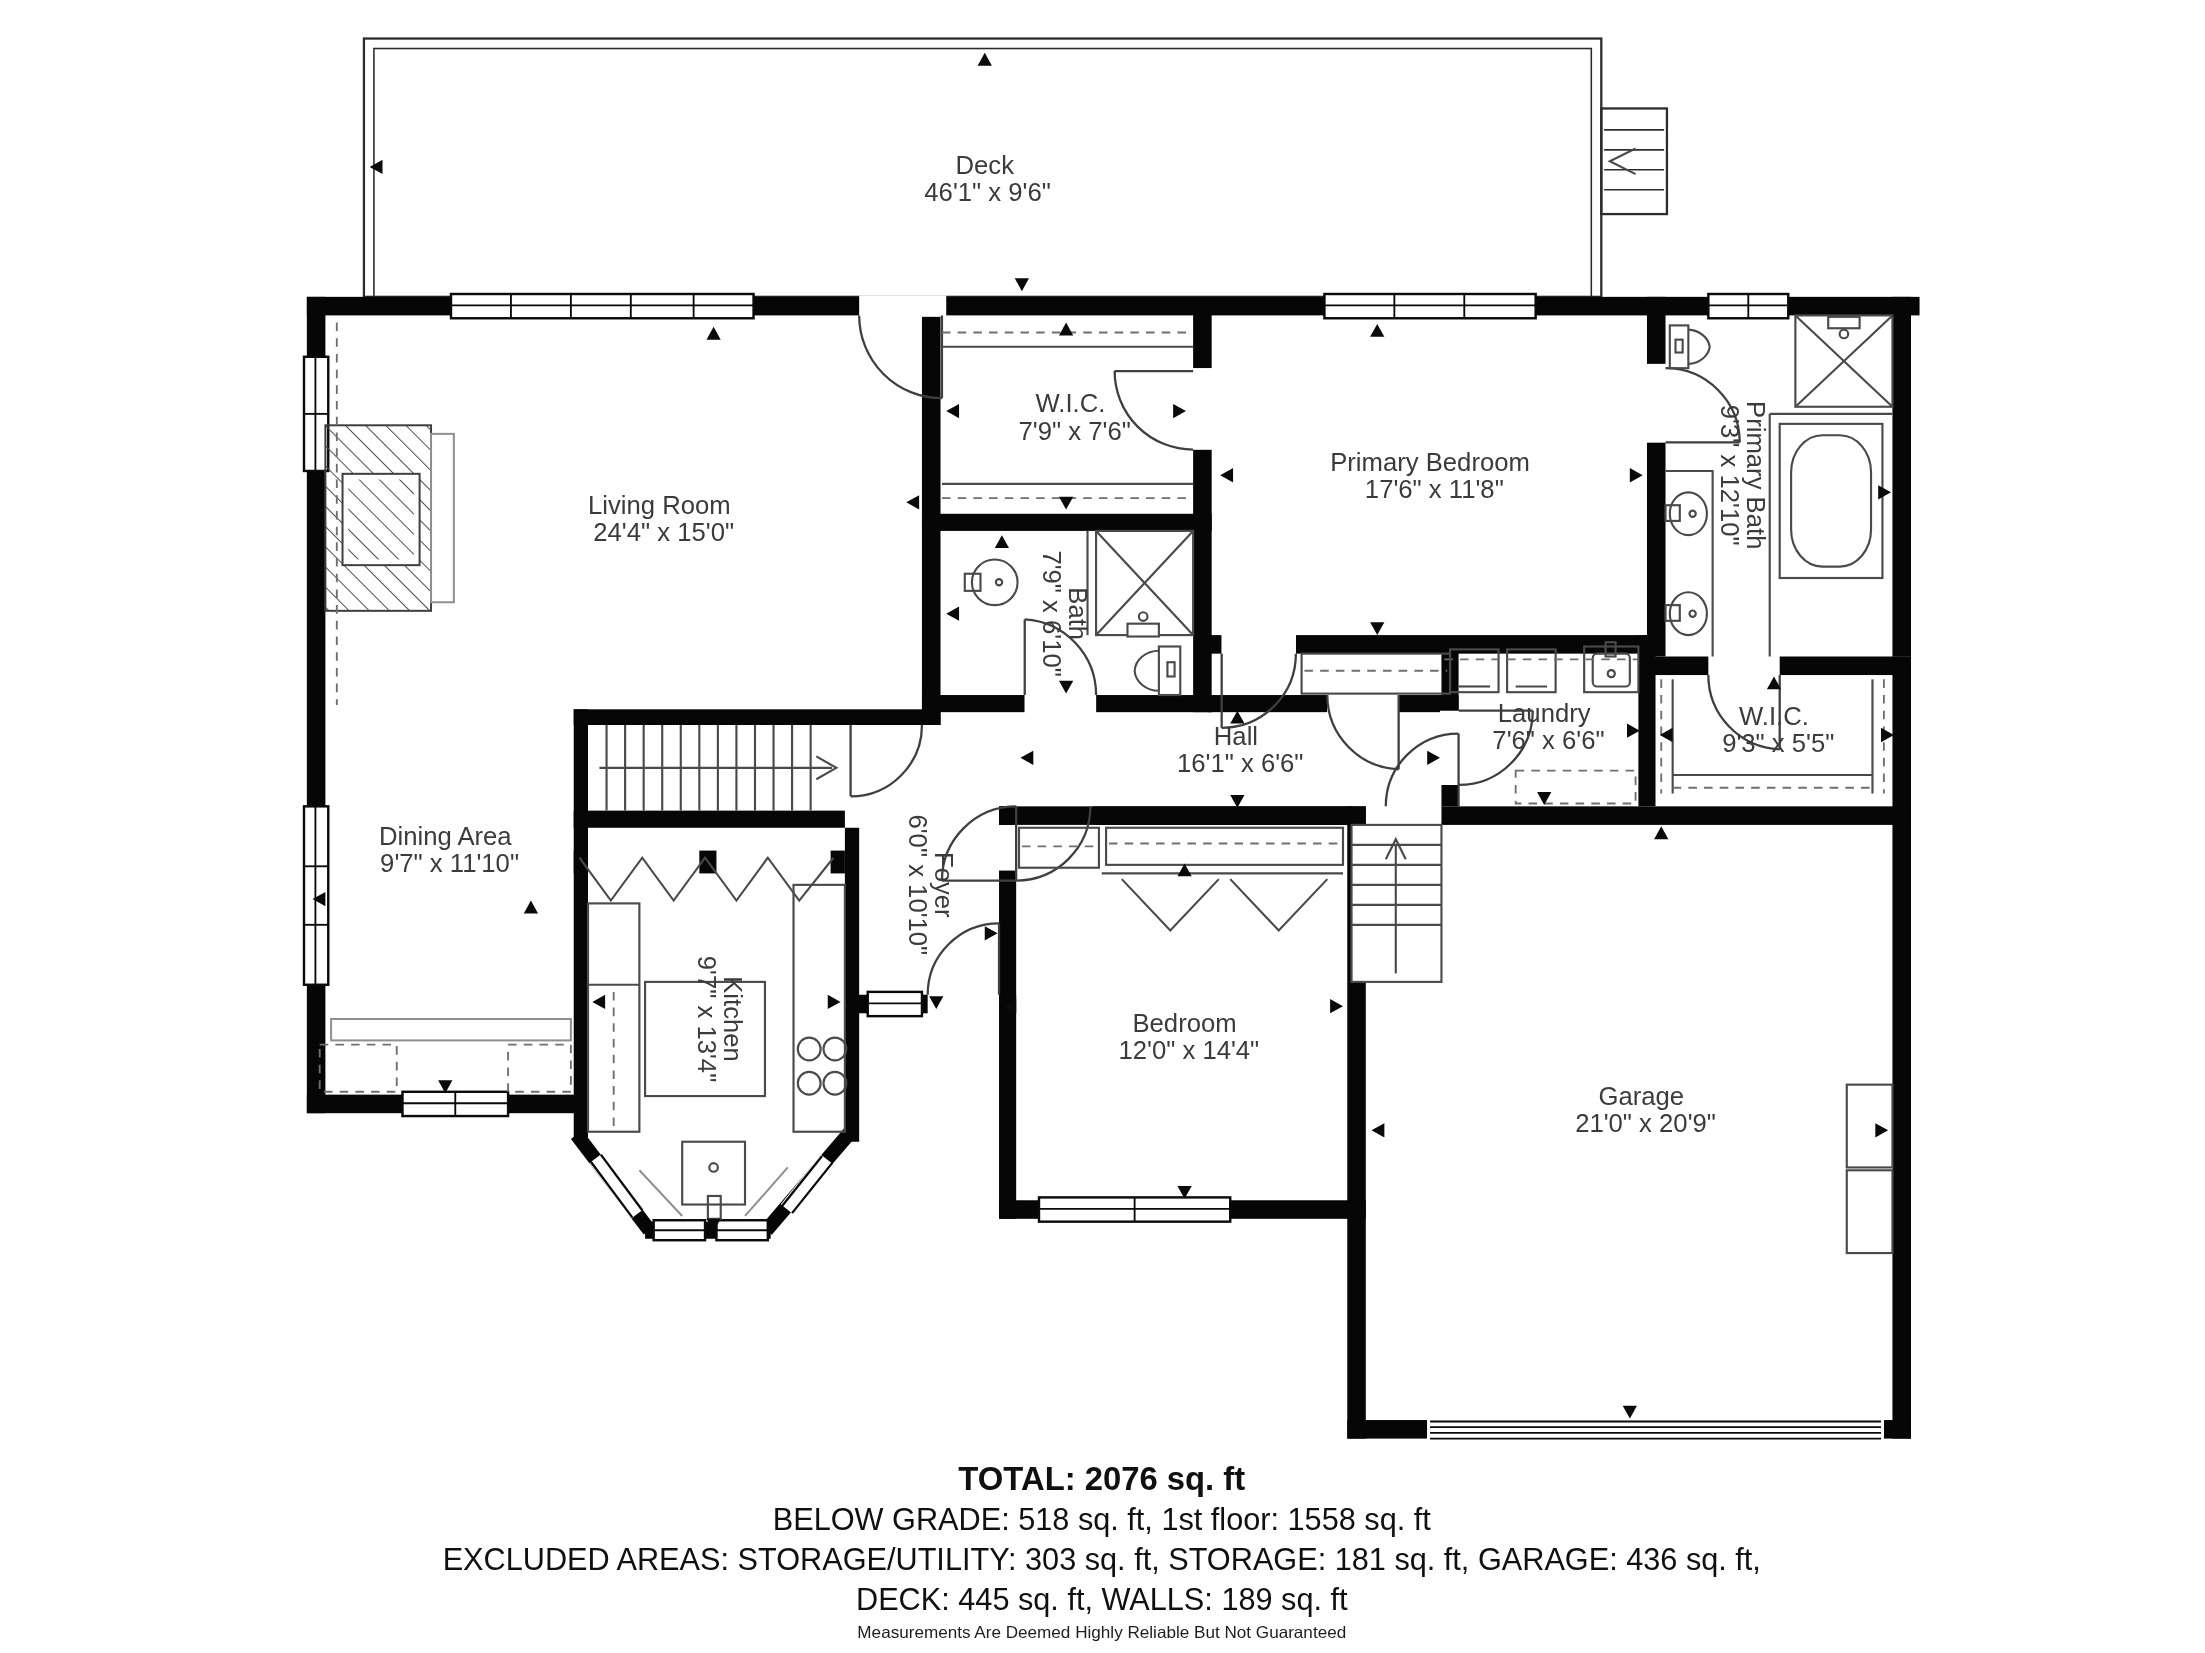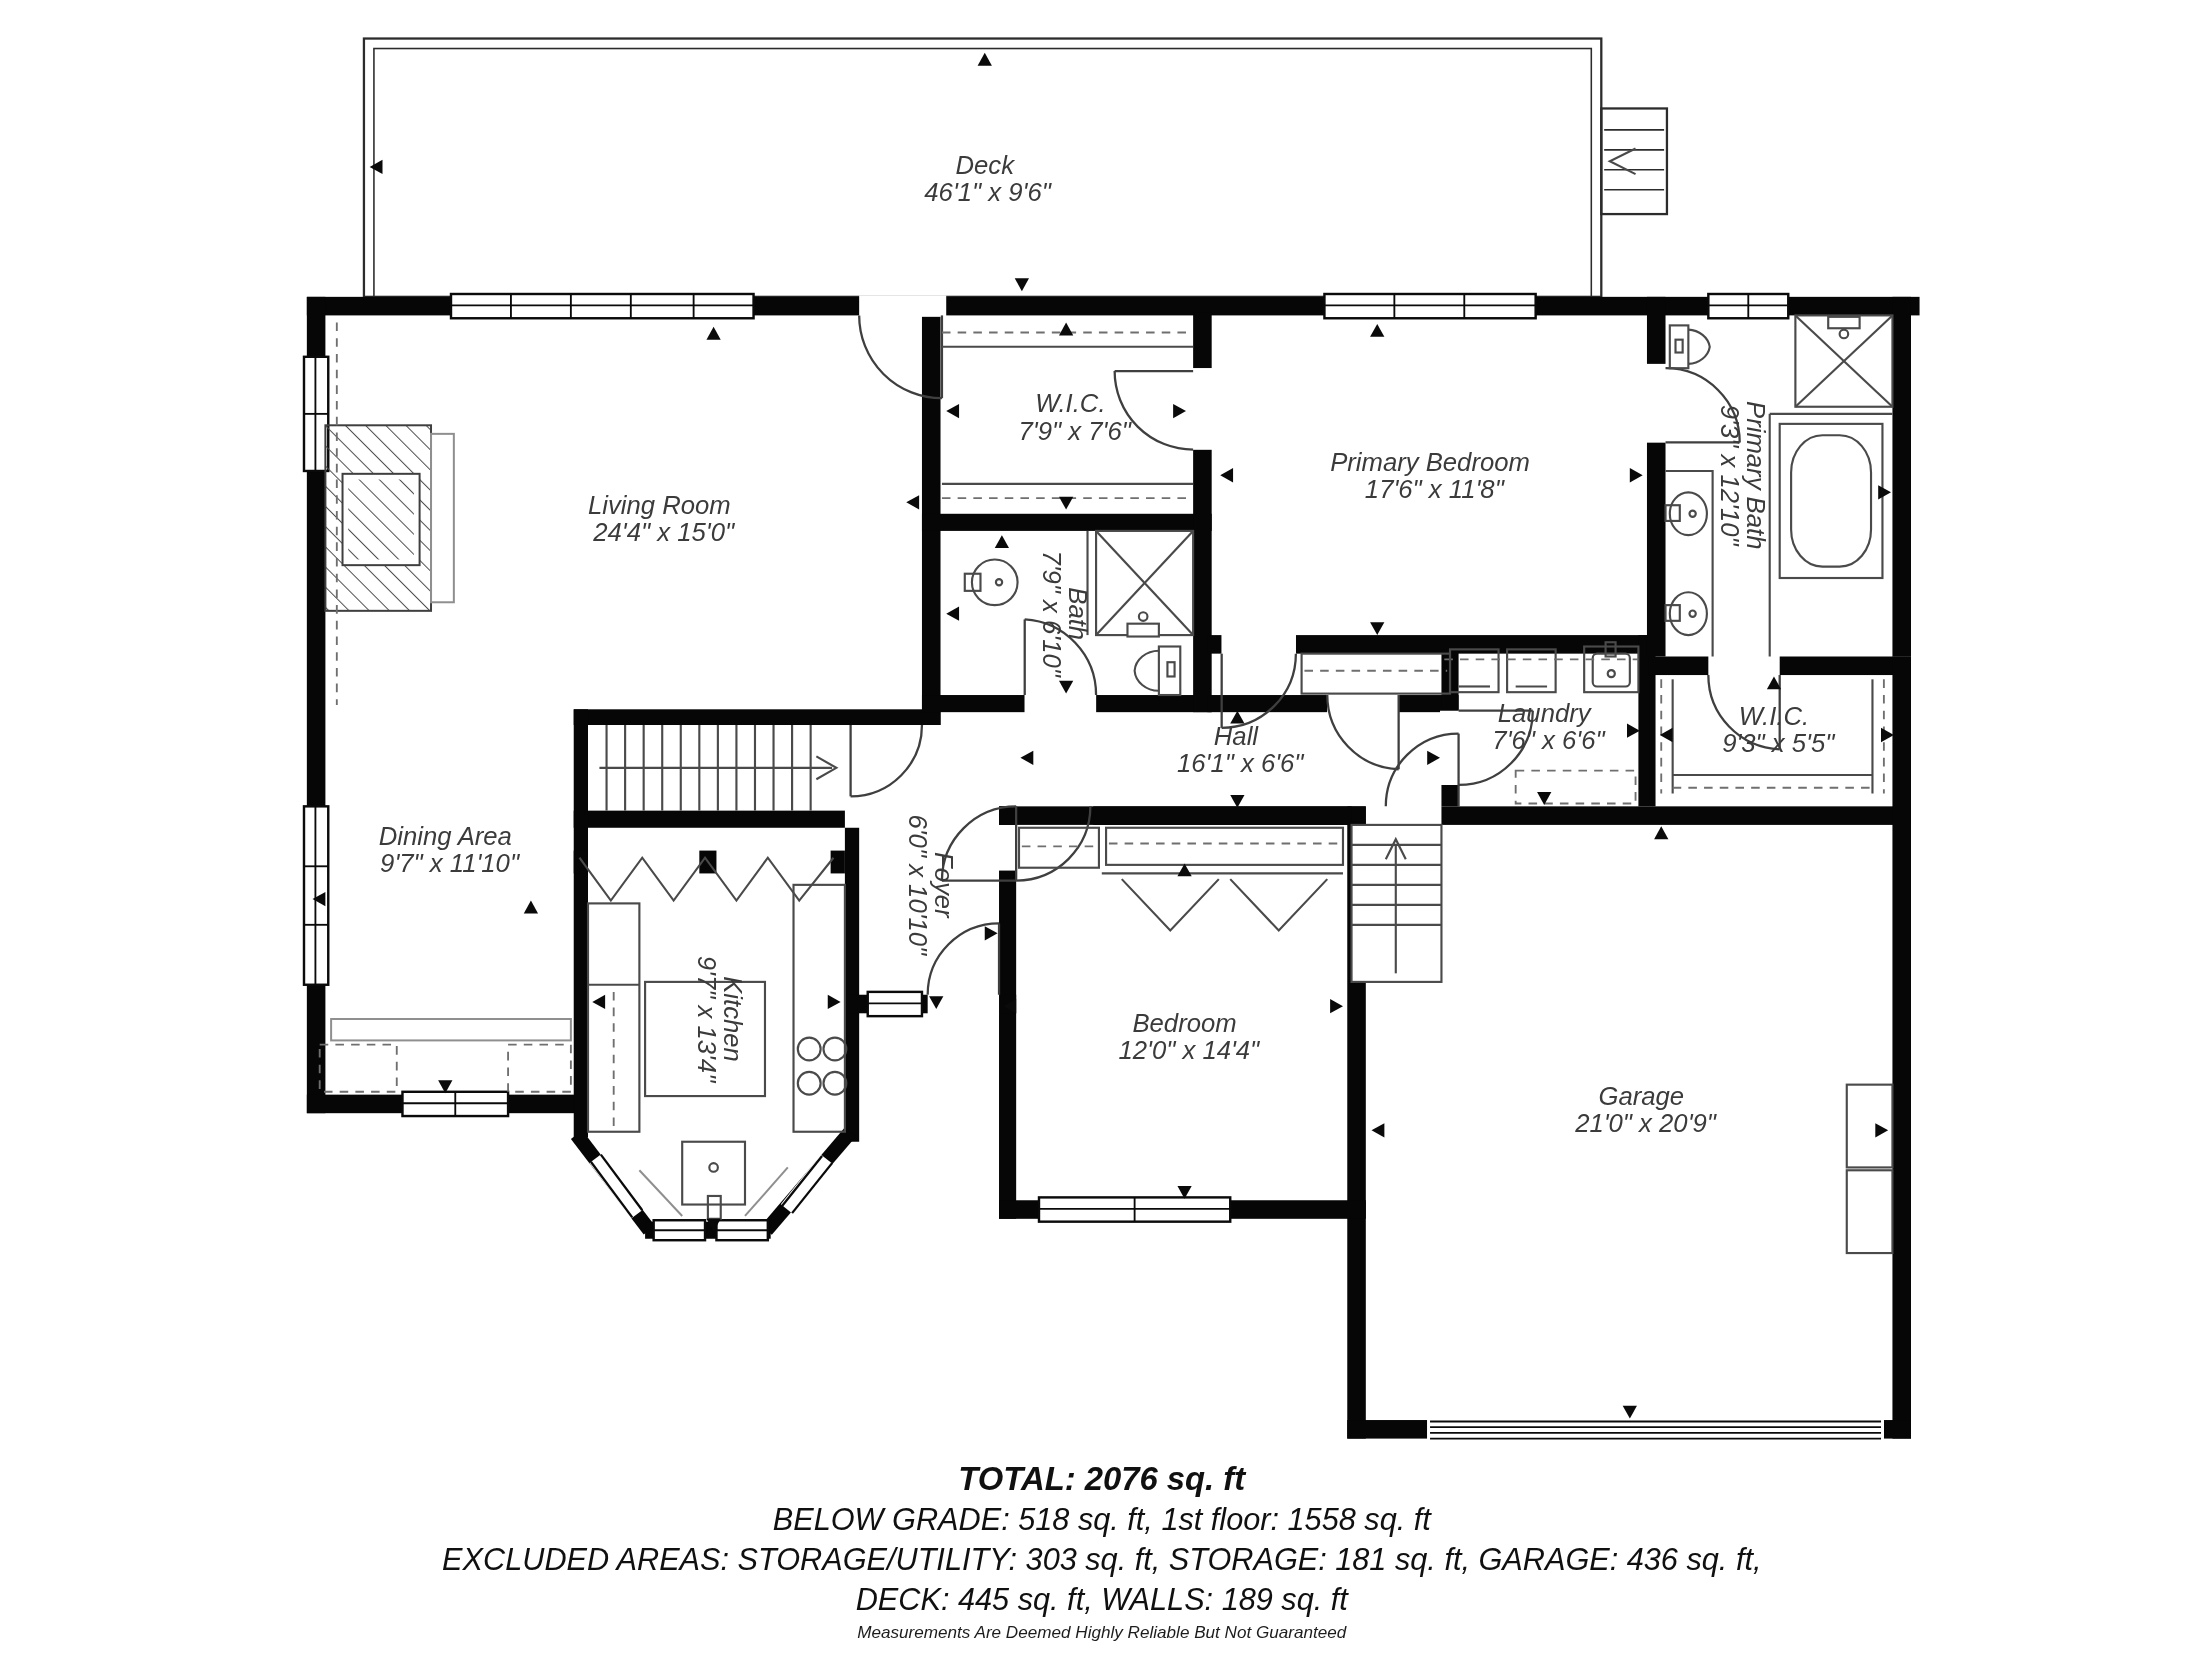--- a/index.html
+++ b/index.html
@@ -1,16 +1,16 @@
 <!DOCTYPE html>
 <html style="font-size:11.8px"><head>
 <meta charset="utf-8">
 <style>
   html,body{margin:0;padding:0;background:#fff;}
-  .page{width:100%;font-style:italic;}
+  .page{width:100%;}
   svg{display:block;width:100%;height:auto;background:#fff;}
   text{font-family:"Liberation Sans","DejaVu Sans",sans-serif;fill:#3b3b3b;}
   .rm{font-size:18px;text-anchor:middle;}
   .wall{fill:#060606;stroke:none;}
   .thin{fill:none;stroke:#2c2c2c;stroke-width:1.6;}
   .thin2{fill:none;stroke:#2c2c2c;stroke-width:1.1;}
   .fx{fill:none;stroke:#4a4a4a;stroke-width:1.5;}
   .fxw{fill:#fff;stroke:#4a4a4a;stroke-width:1.5;}
   .lt{fill:none;stroke:#8f8f8f;stroke-width:1.4;}
   .dash{fill:none;stroke:#6f6f6f;stroke-width:1.3;stroke-dasharray:6 5;}

